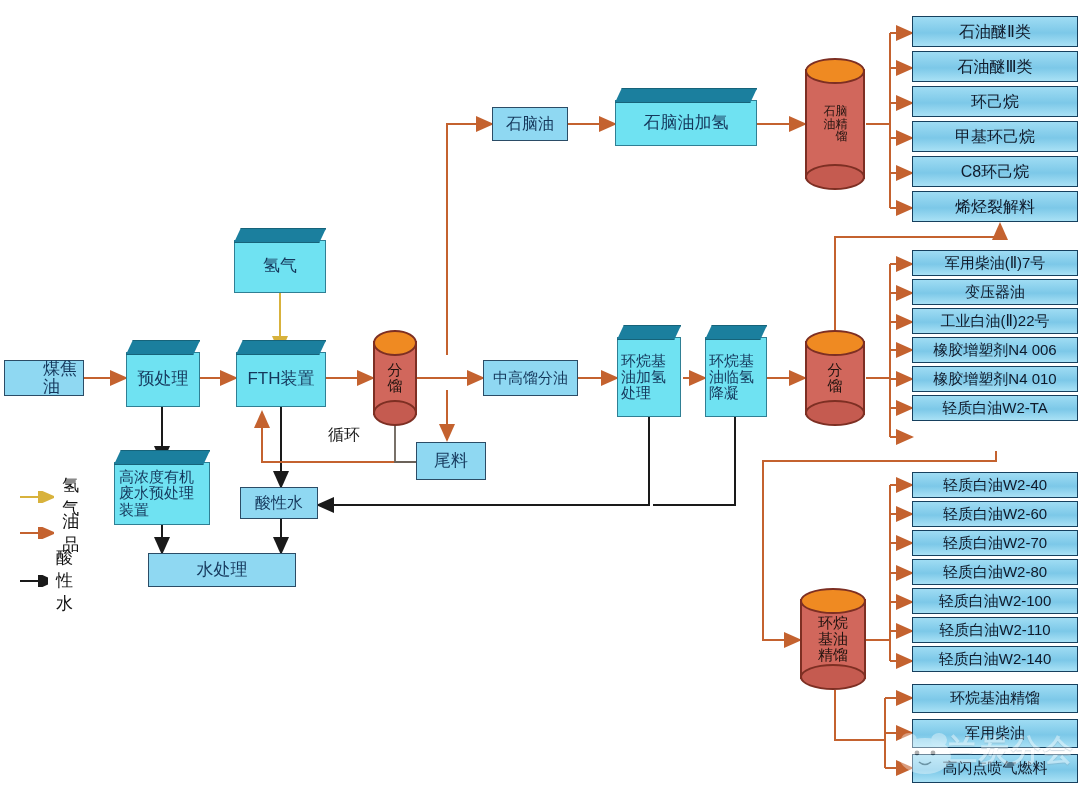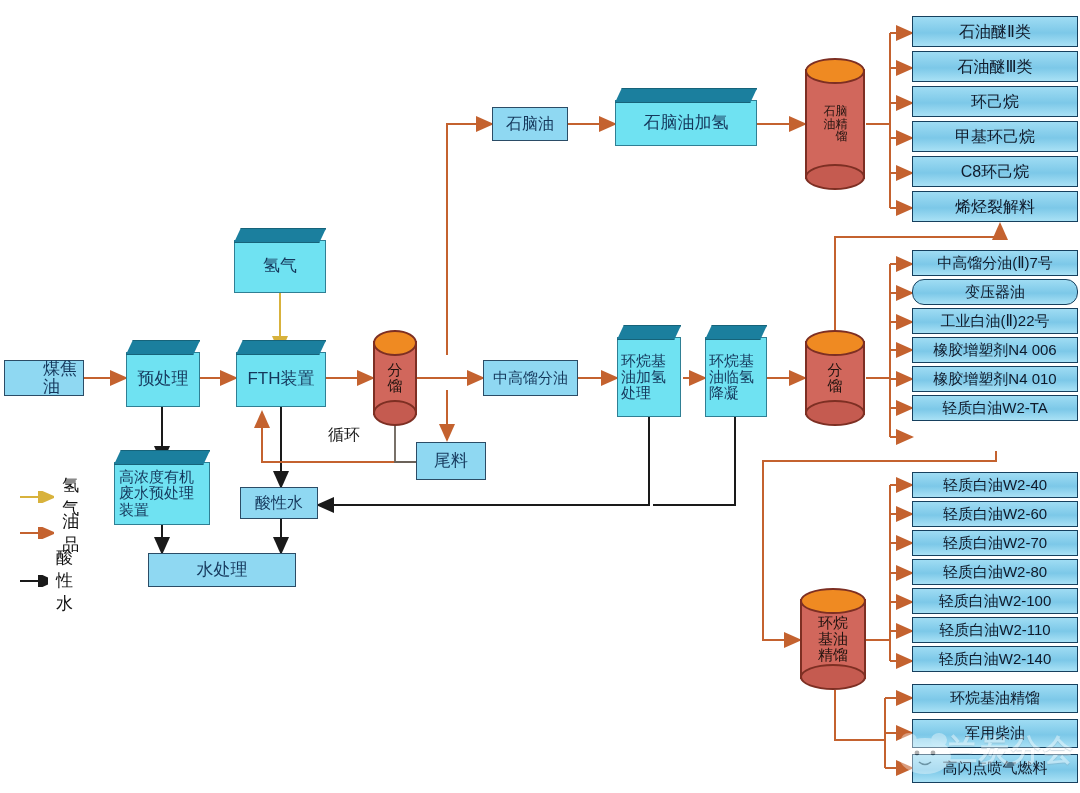--- a/index.html
+++ b/index.html
@@ -256,23 +256,23 @@
     <div class="node chip" style="position:relative;left:0;top:0;width:166px;height:31px;margin-bottom:4px;font-size:16px;">
         <span>C8环己烷</span>
       </div>
     <div class="node chip" style="position:relative;left:0;top:0;width:166px;height:31px;margin-bottom:4px;font-size:16px;">
         <span>烯烃裂解料</span>
       </div>
   </div>
 
   <div style="position:absolute;left:912px;top:250px;width:166px;">
     <div class="node chip" style="position:relative;width:166px;height:26px;margin-bottom:3px;font-size:15px;">
-        <span>中高馏分油(Ⅱ)7号</span>
-      </div>
-    <div class="node chip" style="position:relative;width:166px;height:26px;margin-bottom:3px;font-size:15px;border-radius:12px;">
+        <span>军用柴油(Ⅱ)7号</span>
+      </div>
+    <div class="node chip" style="position:relative;width:166px;height:26px;margin-bottom:3px;font-size:15px;">
         <span>变压器油</span>
       </div>
     <div class="node chip" style="position:relative;width:166px;height:26px;margin-bottom:3px;font-size:15px;">
         <span>工业白油(Ⅱ)22号</span>
       </div>
     <div class="node chip" style="position:relative;width:166px;height:26px;margin-bottom:3px;font-size:15px;">
         <span>橡胶增塑剂N4 006</span>
       </div>
     <div class="node chip" style="position:relative;width:166px;height:26px;margin-bottom:3px;font-size:15px;">
         <span>橡胶增塑剂N4 010</span>

